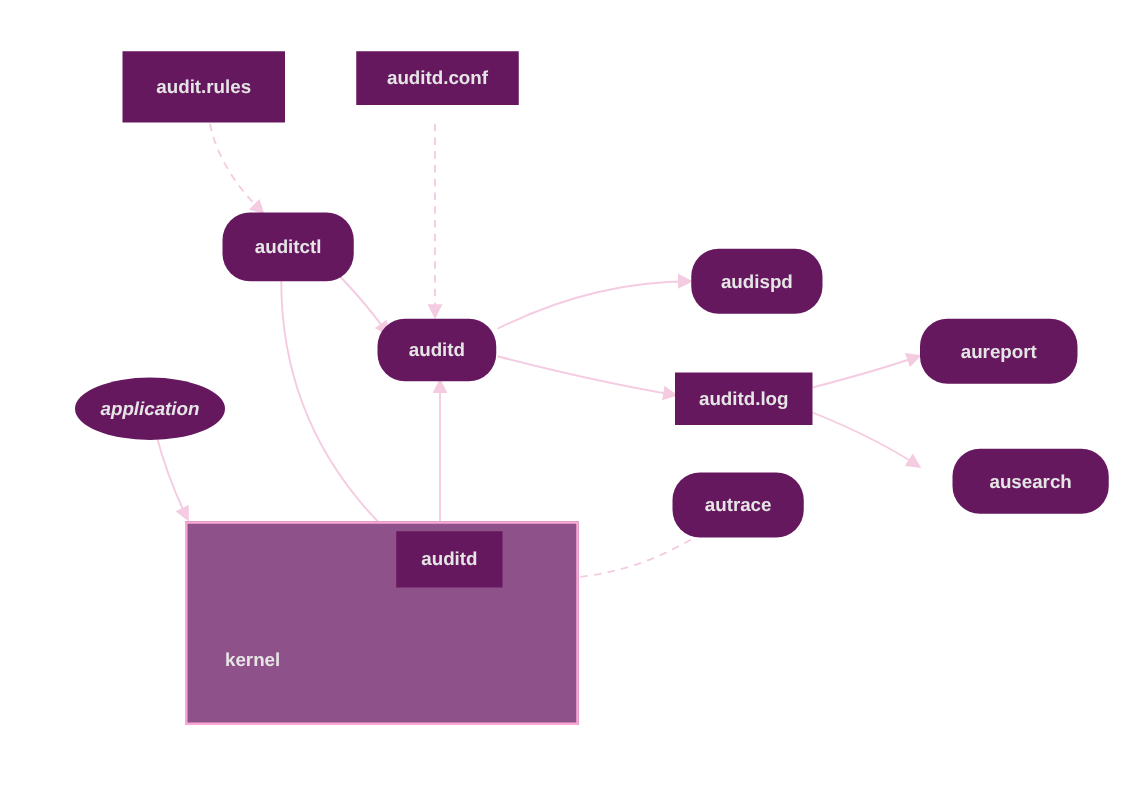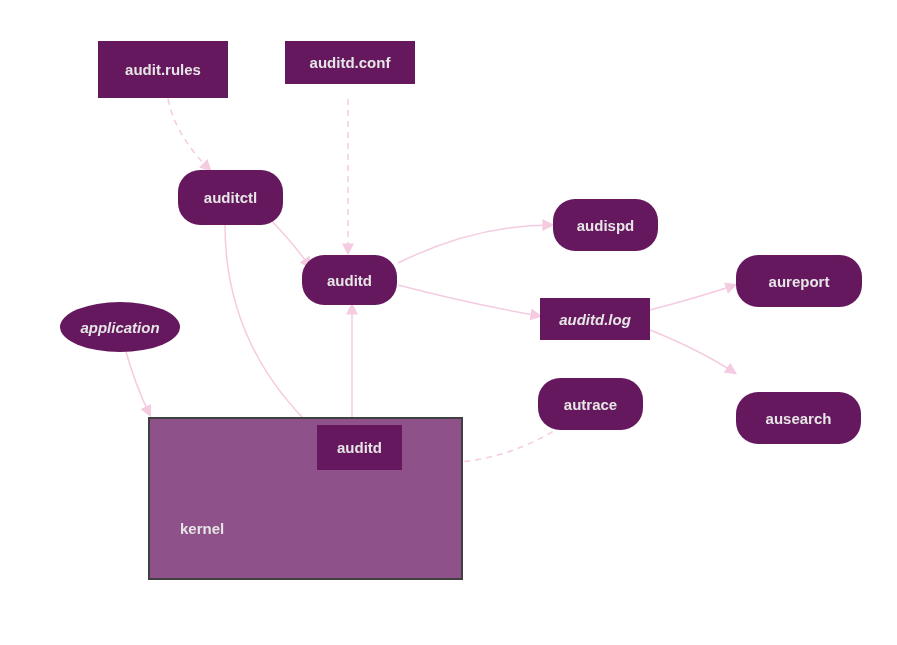--- a/index.html
+++ b/index.html
@@ -27,21 +27,21 @@
   .rounded-node {
     background: #66185f;
     border-radius: 22px;
   }
   .oval-node {
     background: #66185f;
     border-radius: 50%;
   }
   .kernel-box {
     background: #8f5189;
-    border: 2px solid #404040;
+    border: 2px solid #f9a8d4;
   }
   svg.edges {
     position: absolute;
     top: 0;
     left: 0;
     width: 897px;
     height: 645px;
     pointer-events: none;
   }
 </style>
@@ -105,27 +105,27 @@
 </div>
 
 <div class="node rounded-node" style="left:553px; top:199px; width:105px; height:52px;">
   <span>audispd</span>
 </div>
 
 <div class="node rounded-node" style="left:736px; top:255px; width:126px; height:52px;">
   <span>aureport</span>
 </div>
 
-<div class="node rect-node" style="left:540px; top:298px; width:110px; height:42px;font-style:italic;">
+<div class="node rect-node" style="left:540px; top:298px; width:110px; height:42px;">
   <span>auditd.log</span>
 </div>
 
 <div class="node oval-node" style="left:60px; top:302px; width:120px; height:50px;font-style:italic;">
   <span>application</span>
 </div>
 
-<div class="node rounded-node" style="left:736px; top:359px; width:125px; height:52px;margin-top:33px;">
+<div class="node rounded-node" style="left:762px; top:359px; width:125px; height:52px;">
   <span>ausearch</span>
 </div>
 
 <div class="node rounded-node" style="left:538px; top:378px; width:105px; height:52px;align-items:center;">
   <span>autrace</span>
 </div>
 
 </body></html>

